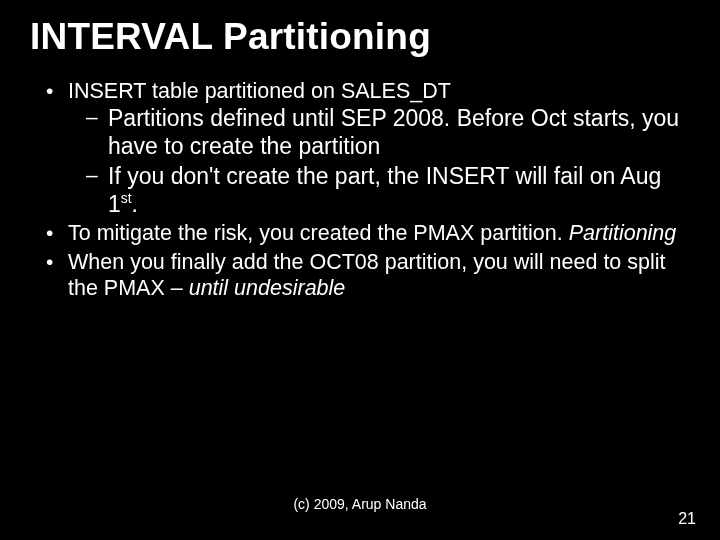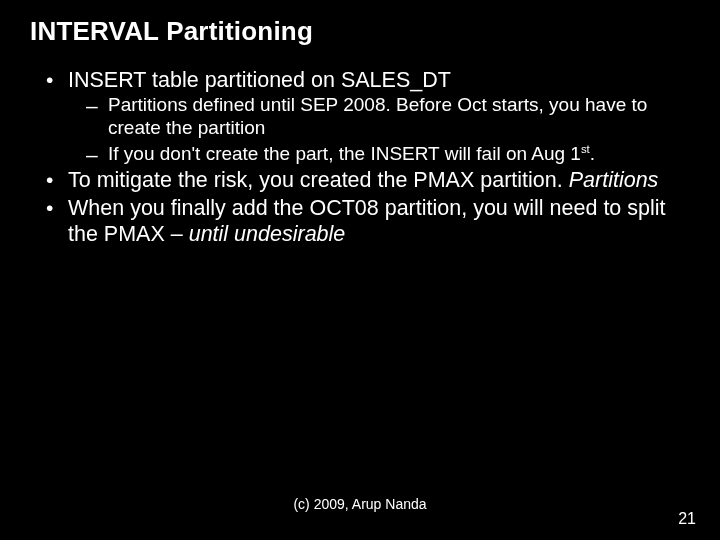--- a/index.html
+++ b/index.html
@@ -11,21 +11,21 @@
     position: relative;
     overflow: hidden;
   }
   .slide {
     width: 720px;
     height: 540px;
     padding: 16px 30px 0 30px;
     position: relative;
   }
   .title {
-    font-size: 26px;
+    font-size: 37px;
     font-weight: bold;
     margin-bottom: 20px;
     letter-spacing: 0.2px;
   }
   ul.level1 {
     list-style: none;
     padding-left: 16px;
   }
   ul.level1 > li {
     position: relative;
@@ -42,21 +42,21 @@
     font-size: 21px;
   }
   ul.level2 {
     list-style: none;
     padding-left: 18px;
     margin-top: 0;
   }
   ul.level2 > li {
     position: relative;
     padding-left: 22px;
-    font-size: 19px;
+    font-size: 23px;
     line-height: 1.22;
     margin-bottom: 2px;
   }
   ul.level2 > li::before {
     content: "–";
     position: absolute;
     left: 0;
     top: 0;
     font-size: 21px;
   }
@@ -89,21 +89,21 @@
       <ul class="level2">
         <li>
           <span>Partitions defined until SEP 2008. Before Oct starts, you have to create the partition</span>
         </li>
         <li>
           <span>If you don't create the part, the INSERT will fail on Aug 1</span><sup>st</sup><span>.</span>
         </li>
       </ul>
     </li>
     <li>
-      <span>To mitigate the risk, you created the PMAX partition. </span><span class="italic">Partitions</span>
+      <span>To mitigate the risk, you created the PMAX partition. </span><span class="italic">Partitioning</span>
     </li>
     <li>
       <span>When you finally add the OCT08 partition, you will need to split the PMAX – </span><span class="italic">until undesirable</span>
     </li>
   </ul>
 
   <div class="footer-center">(c) 2009, Arup Nanda</div>
   <div class="footer-right">21</div>
 </div>
 

